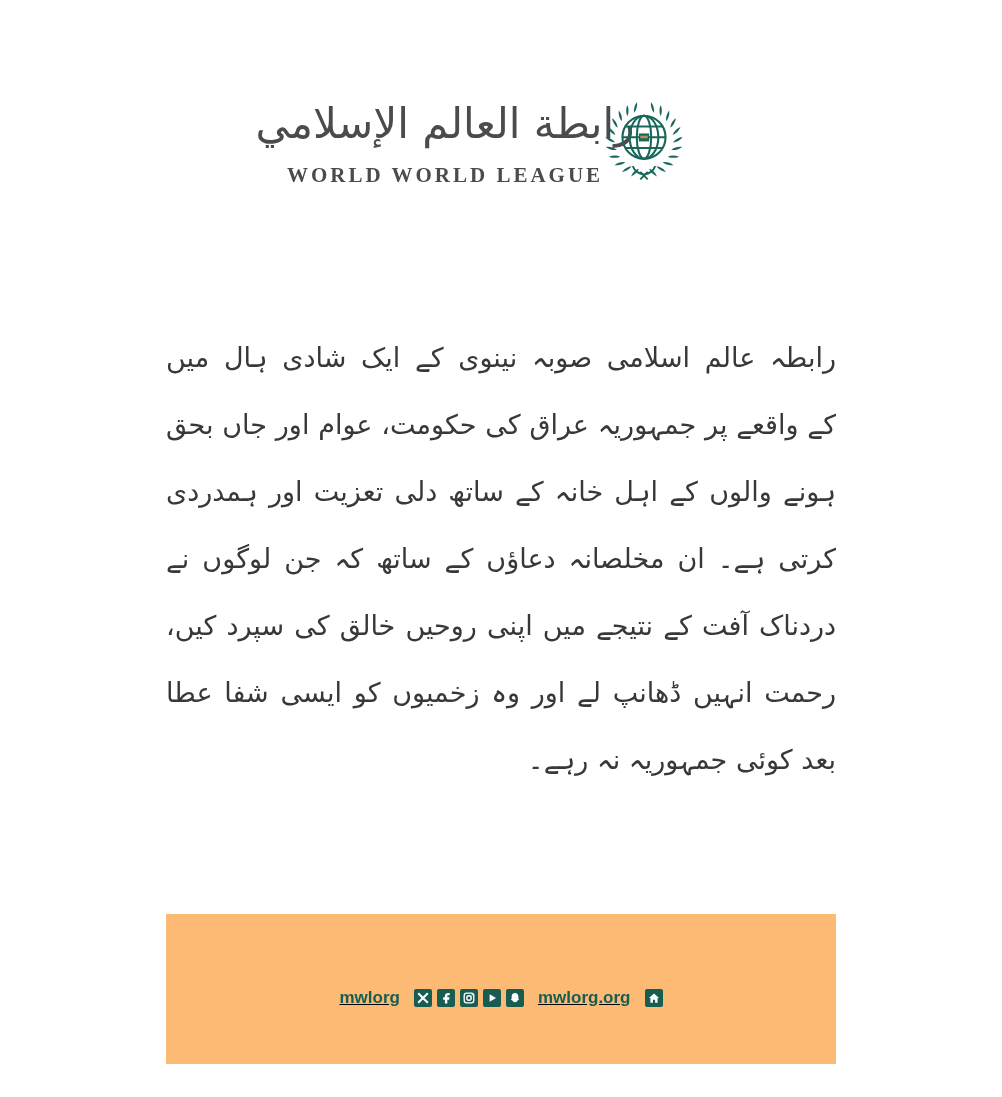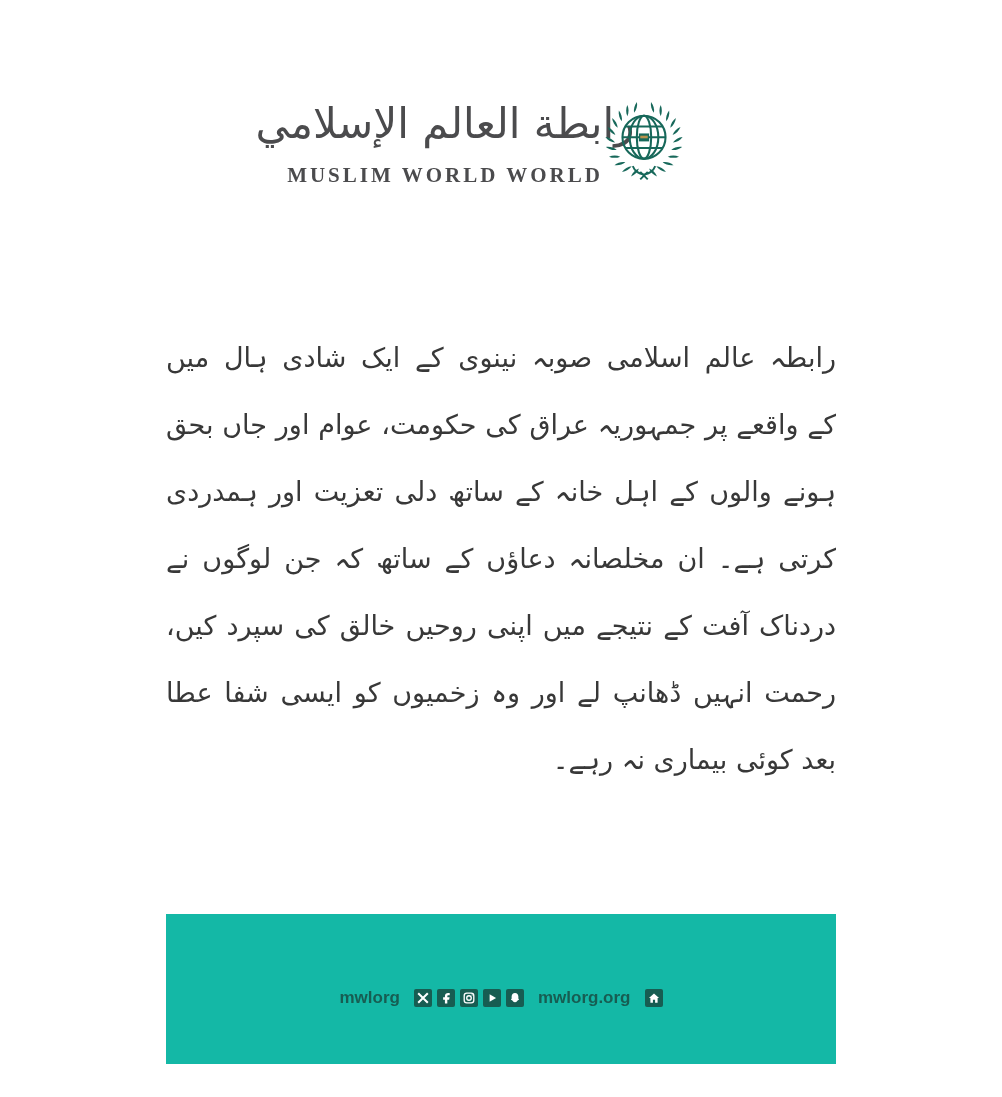--- a/index.html
+++ b/index.html
@@ -50,22 +50,22 @@
   .st-line.last{
     text-align:right;
     -moz-text-align-last:right;
     text-align-last:right;
   }
 
   
   .footer{
     width:670px;height:150px;
     margin-top:121px;
-    background:#14b8a6;
-    display:flex;align-items:center;justify-content:center;
+    background:#fdba74;
+    display:flex;align-items:center;justify-content:center;text-decoration:underline;
   }
   .footer-row{display:flex;align-items:center;gap:14px;position:relative;top:9px;}
   .handle,.site{
     font-weight:bold;font-size:17px;color:#175d52;
   }
   .icon-strip{display:flex;align-items:center;gap:5px;}
   .sq{
     width:18px;height:18px;border-radius:2px;
     background:#175d52;
     display:flex;align-items:center;justify-content:center;
@@ -74,21 +74,21 @@
   .sq svg{width:12px;height:12px;display:block;}
 </style>
 </head>
 <body>
 
 <div class="page">
 
   <header class="logo-row">
     <div class="logo-textcol">
       <div class="calligraphy" dir="rtl">رابطة العالم الإسلامي</div>
-      <div class="wordmark">MUSLIM WORLD WORLD</div>
+      <div class="wordmark">WORLD WORLD LEAGUE</div>
     </div>
 
     <svg class="emblem" viewBox="0 0 100 94" width="94" height="88" aria-hidden="true">
       <defs>
         <path id="leaf" d="M0 0 C-1.7 -3.5 -1.7 -8.2 0 -12 C1.7 -8.2 1.7 -3.5 0 0 Z"></path>
       </defs>
 
       <g stroke="#17685A" stroke-width="2.2" fill="none">
         <circle cx="50" cy="44" r="23"></circle>
         <ellipse cx="50" cy="44" rx="15.3" ry="23"></ellipse>
@@ -135,21 +135,21 @@
     </svg>
   </header>
 
   <main class="statement" dir="rtl">
     <div class="st-line">رابطہ عالم اسلامی صوبہ نینوی کے ایک شادی ہال میں المناک آتشزدگی</div>
     <div class="st-line">کے واقعے پر جمہوریہ عراق کی حکومت، عوام اور جاں بحق اور زخمی</div>
     <div class="st-line">ہونے والوں کے اہل خانہ کے ساتھ دلی تعزیت اور ہمدردی کا اظہار</div>
     <div class="st-line">کرتی ہے۔ ان مخلصانہ دعاؤں کے ساتھ کہ جن لوگوں نے اس</div>
     <div class="st-line">دردناک آفت کے نتیجے میں اپنی روحیں خالق کی سپرد کیں، اس کی</div>
     <div class="st-line">رحمت انہیں ڈھانپ لے اور وہ زخمیوں کو ایسی شفا عطا کرے جس کے</div>
-    <div class="st-line last">بعد کوئی بیماری نہ رہے۔</div>
+    <div class="st-line last">بعد کوئی جمہوریہ نہ رہے۔</div>
   </main>
 
   <footer class="footer">
     <div class="footer-row">
       <span class="handle">mwlorg</span>
 
       <span class="icon-strip">
         <span class="sq">
           <svg viewBox="0 0 10 10">
               <path d="M1 1 L9 9 M9 1 L1 9" stroke="#ffffff" stroke-width="1.7" fill="none"></path>

